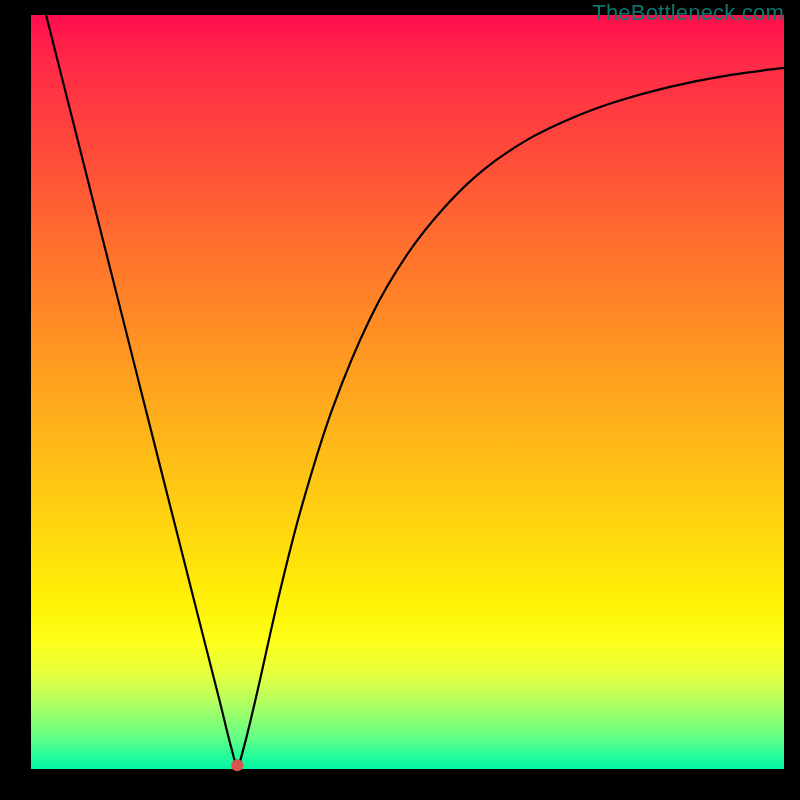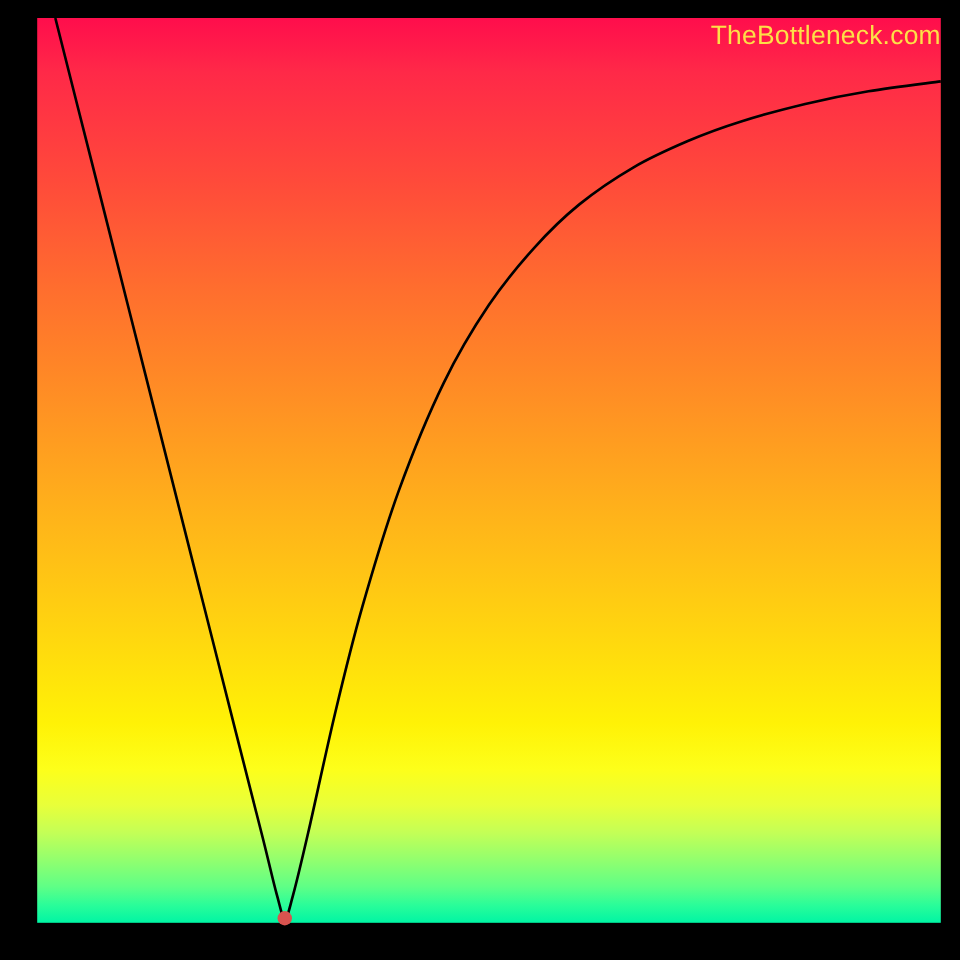--- a/index.html
+++ b/index.html
@@ -38,25 +38,25 @@
       #e8ff3a 87%,
       #c4ff56 90%,
       #93ff6e 93%,
       #5fff86 96%,
       #2bfd99 98%,
       #00f5a4 100%
     );
   }
   .watermark {
     position: absolute;
-    top: 17px;
+    top: 0;
     right: 16px;
     font-size: 22px;
     font-weight: 500;
-    color: #fde047;
+    color: #0f766e;
     letter-spacing: 0.2px;
     user-select: none;
     text-align: center;
   }
   svg.curve {
     position: absolute;
     left: 0;
     top: 0;
     width: 800px;
     height: 800px;

